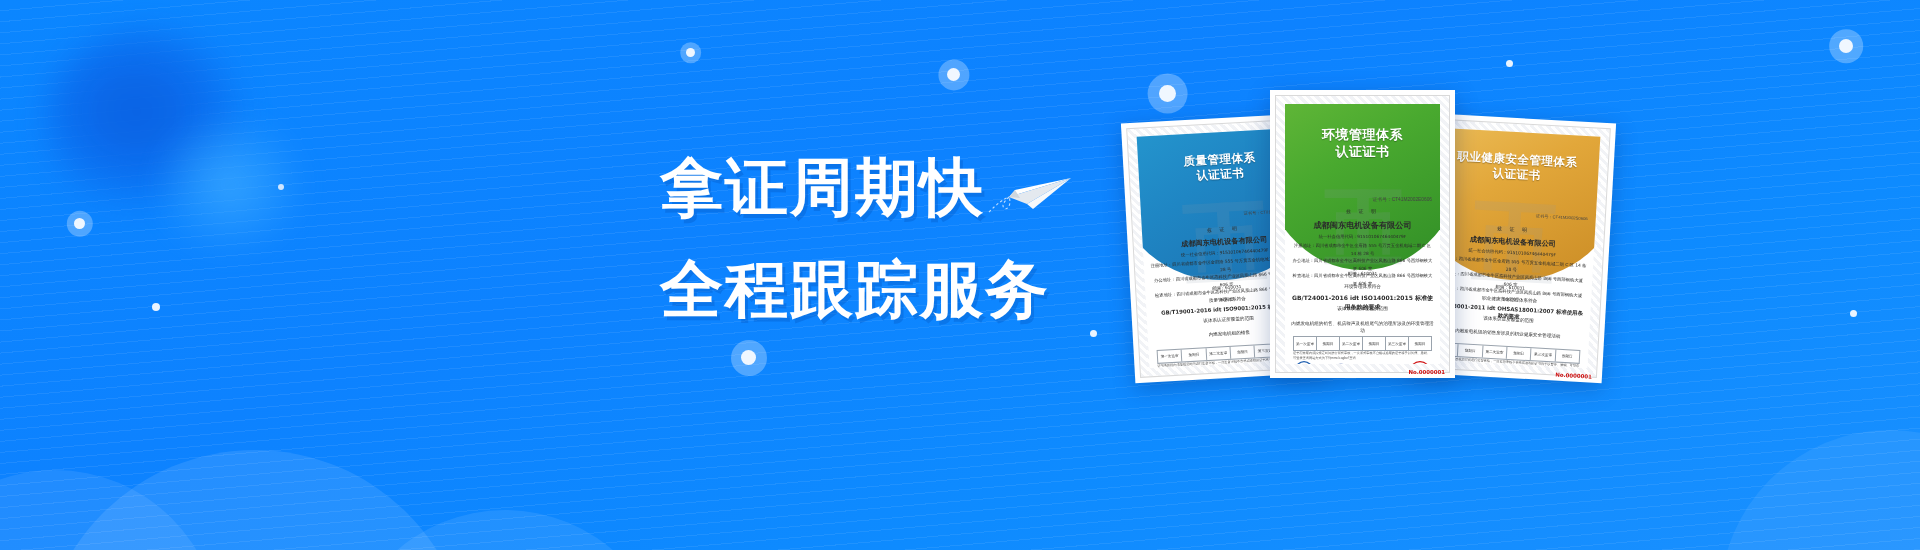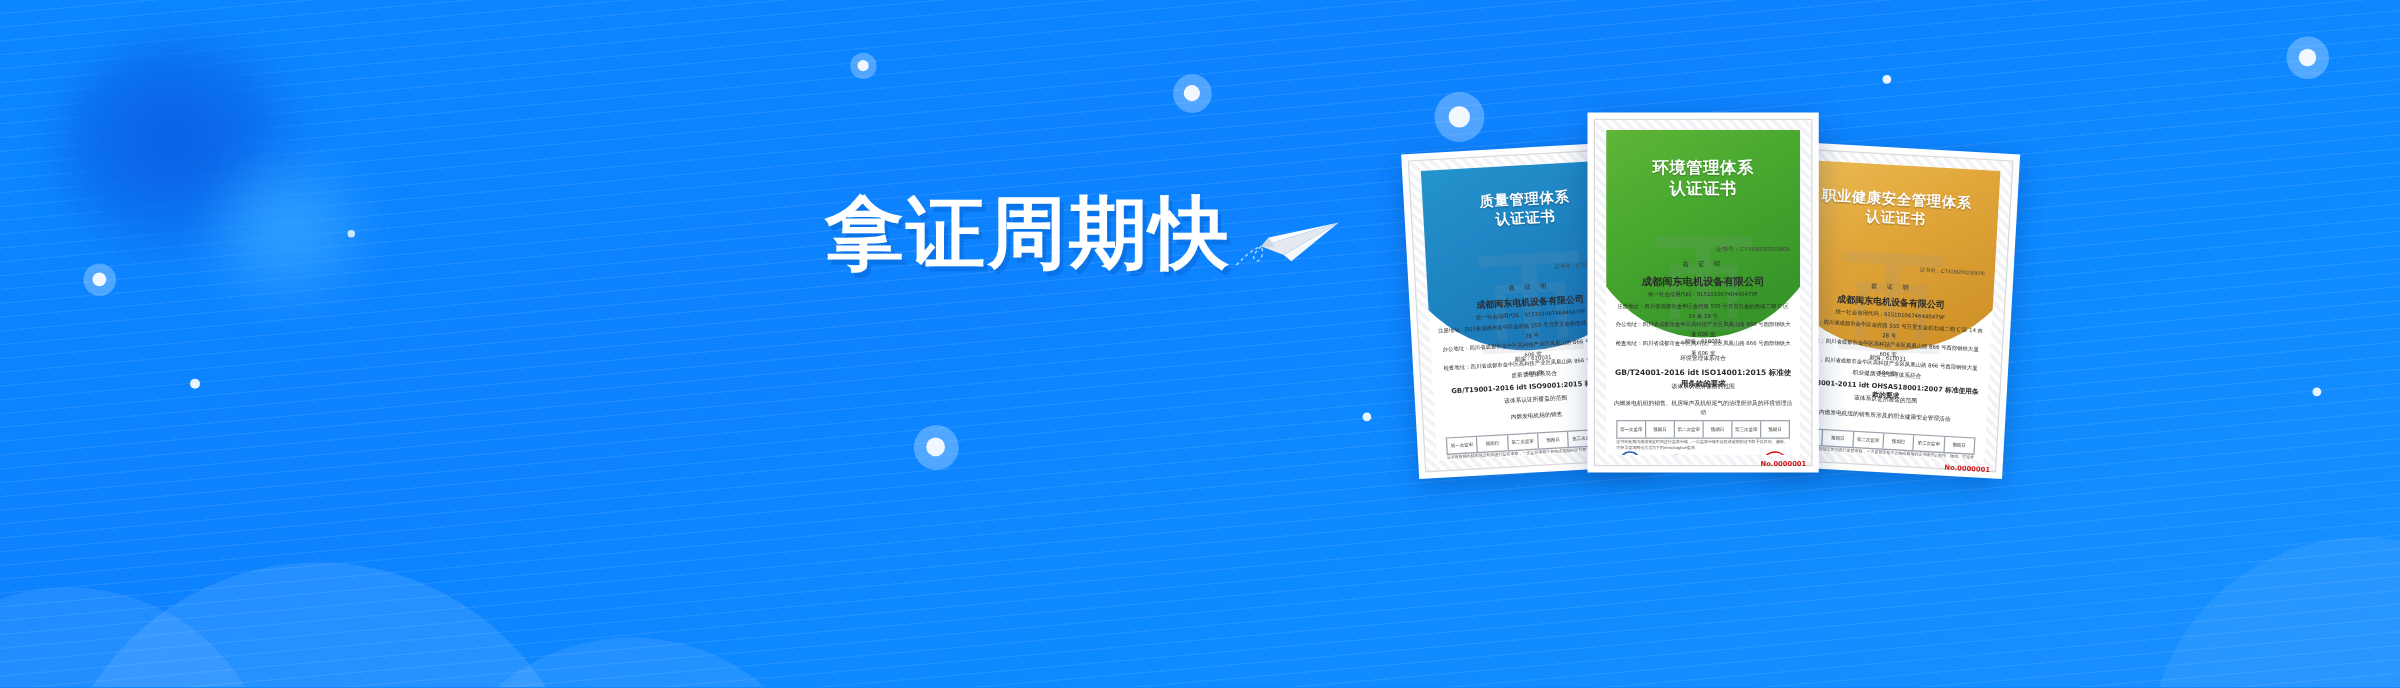--- a/index.html
+++ b/index.html
@@ -199,20 +199,21 @@
   <div class="dot halo d5"></div>
   <div class="dot d6"></div>
   <div class="dot halo d7"></div>
   <div class="dot d8"></div>
   <div class="dot d9"></div>
   <div class="dot d10"></div>
   <div class="dot d11"></div>
 
   <div class="headline">
     <div class="line line1">拿证周期快</div>
+    <div class="line line2">全程跟踪服务</div>
   </div>
 
   <svg class="plane" viewBox="0 0 100 70">
     <path d="M14 55 C22 47 28 42 34 40" stroke="#bcdcff" stroke-width="1.1" fill="none" stroke-dasharray="2.5 2.5"></path>
     <path d="M34 40 C30 44 26 48 29 51 C32 54 37 48 34 40 Z" stroke="#bcdcff" stroke-width="1.1" fill="none" stroke-dasharray="2.5 2.5"></path>
     <polygon points="34,40 96,21 40,33" fill="#ffffff"></polygon>
     <polygon points="34,40 96,21 52,47" fill="#e4e9ef"></polygon>
     <polygon points="52,47 96,21 58,52" fill="#f7f9fb"></polygon>
     <polygon points="34,40 40,33 45,41" fill="#cfd6de"></polygon>
   </svg>

